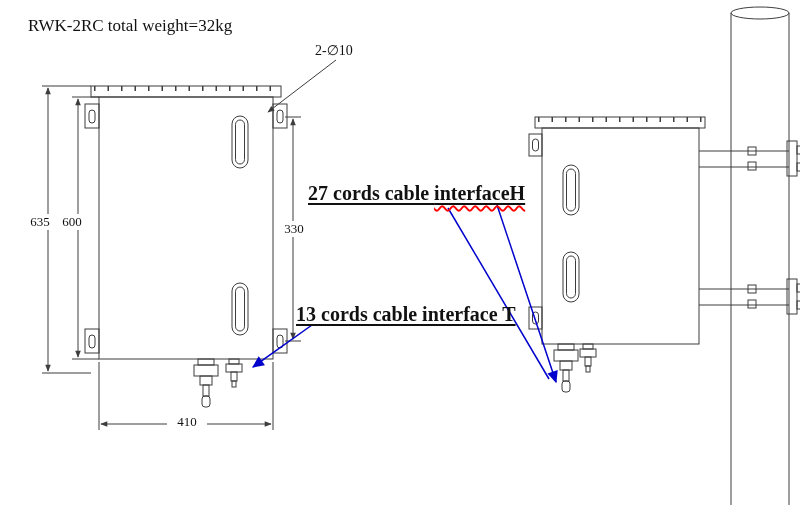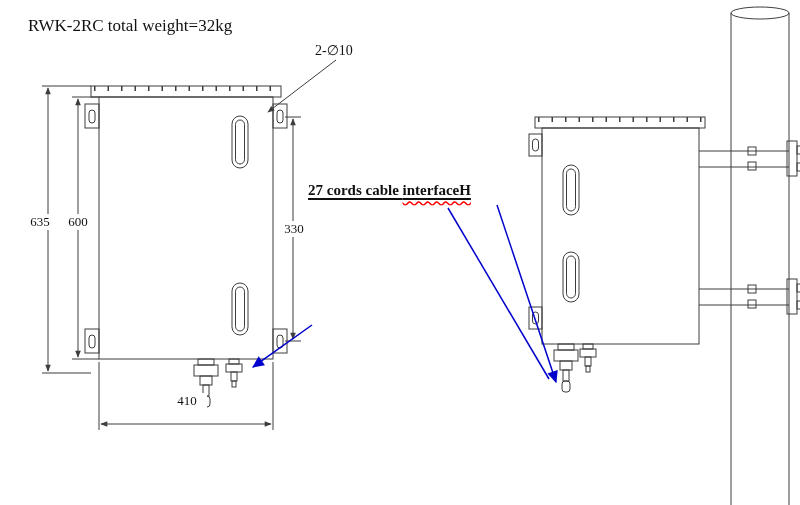--- a/index.html
+++ b/index.html
@@ -17,25 +17,25 @@
   svg .k{stroke:var(--line);fill:none;stroke-width:1;}
   svg .ticks{stroke:var(--line);fill:none;stroke-width:5;stroke-dasharray:1.5 12;}
   svg .blue{stroke:var(--annotation_blue);fill:none;stroke-width:1.5;}
   svg .kfill{fill:var(--line);stroke:none;}
   svg .bfill{fill:var(--annotation_blue);stroke:none;}
   .lbl{position:absolute;white-space:nowrap;color:var(--text);}
   .title{font-size:17px;top:16px;left:28px;}
   .callout{font-size:14px;top:42px;left:315px;}
   .dim{font-size:13px;background:#fff;text-align:center;padding:0 1px;}
   .d635{left:25px;top:214px;width:28px;}
-  .d600{left:63px;top:214px;width:28px;}
+  .d600{left:57px;top:214px;width:28px;}
   .d542{left:278px;top:221px;width:30px;}
-  .d410{left:167px;top:393px;width:38px;}
+  .d410{left:167px;top:414px;width:38px;}
   .cable{
-    font-size:15px;font-weight:bold;
+    font-size:20px;font-weight:bold;
     text-decoration:underline;text-decoration-thickness:1.5px;text-underline-offset:3px;
   }
   .cable27{left:308px;top:182px;}
   .cable13{left:296px;top:303px;}
   .wavy{
     text-decoration-line:underline;text-decoration-style:wavy;
     text-decoration-color:var(--squiggle_red);text-decoration-skip-ink:none;
     text-underline-offset:5px;
   }
 </style>
@@ -182,14 +182,15 @@
 
   <div class="lbl callout">2-∅10</div>
 
   <div class="lbl dim d635">635</div>
   <div class="lbl dim d600">600</div>
   <div class="lbl dim d542">330</div>
   <div class="lbl dim d410">410</div>
 
   <div class="lbl cable cable27"><span>27 cords cable </span><span class="wavy">interfaceH</span></div>
 
+  <div class="lbl cable cable13">13 cords cable interface T</div>
 
 </div>
 
 </body></html>

